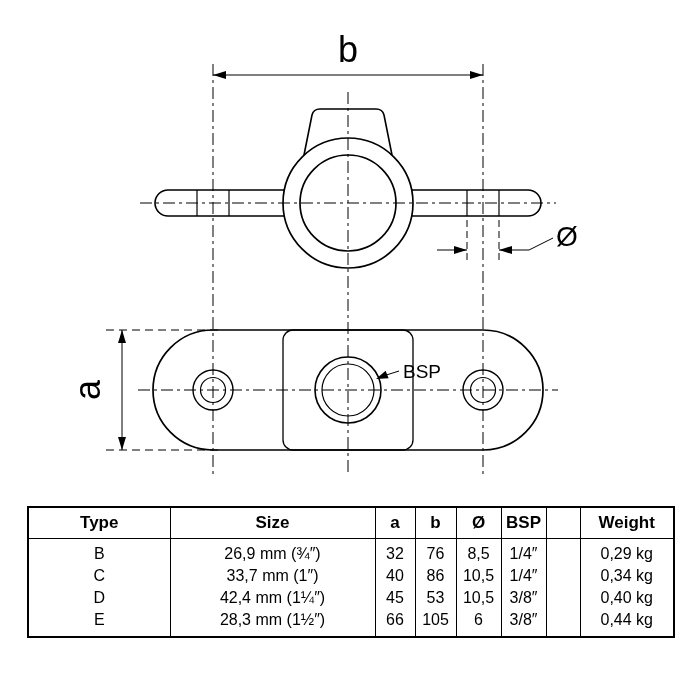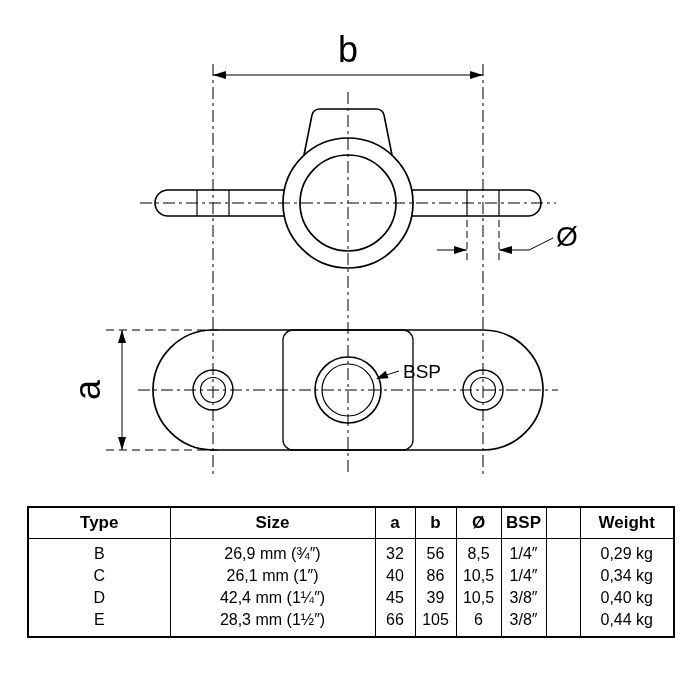--- a/index.html
+++ b/index.html
@@ -126,41 +126,41 @@
         <th>BSP</th>
         <th></th>
         <th>Weight</th>
       </tr>
     </thead>
     <tbody>
       <tr>
         <td>B</td>
         <td>26,9 mm (¾″)</td>
         <td>32</td>
-        <td>56</td>
+        <td>76</td>
         <td>8,5</td>
         <td>1/4″</td>
         <td></td>
         <td>0,29 kg</td>
       </tr>
       <tr>
         <td>C</td>
-        <td>26,1 mm (1″)</td>
+        <td>33,7 mm (1″)</td>
         <td>40</td>
         <td>86</td>
         <td>10,5</td>
         <td>1/4″</td>
         <td></td>
         <td>0,34 kg</td>
       </tr>
       <tr>
         <td>D</td>
         <td>42,4 mm (1¼″)</td>
         <td>45</td>
-        <td>39</td>
+        <td>53</td>
         <td>10,5</td>
         <td>3/8″</td>
         <td></td>
         <td>0,40 kg</td>
       </tr>
       <tr>
         <td>E</td>
         <td>28,3 mm (1½″)</td>
         <td>66</td>
         <td>105</td>

